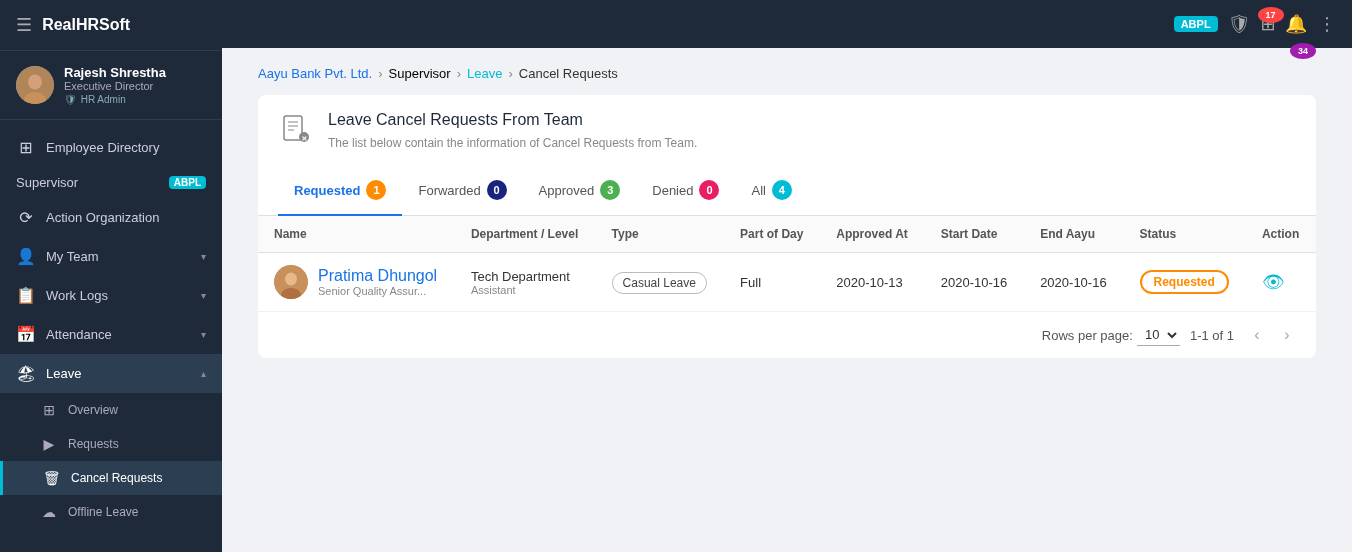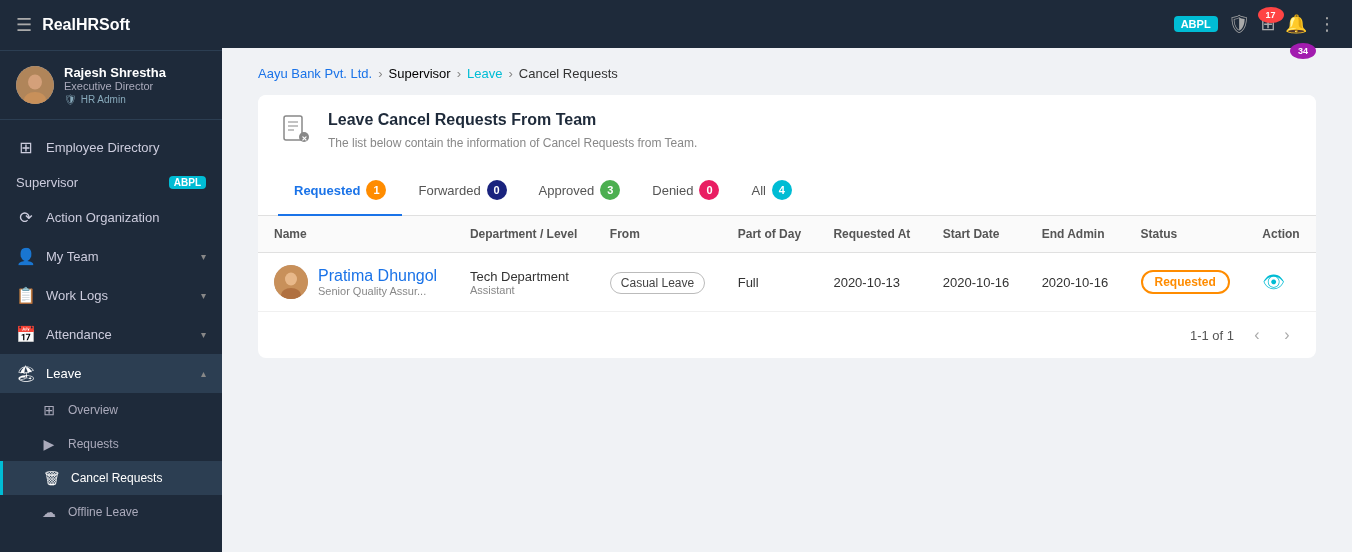--- a/index.html
+++ b/index.html
@@ -132,21 +132,21 @@
       border-bottom: none;
     }
     .page-header-inner {
       display: flex; align-items: flex-start; gap: 14px;
     }
     .page-header-icon {
       width: 36px; height: 36px; color: #888;
       display: flex; align-items: center; justify-content: center;
       flex-shrink: 0; font-size: 24px;
     }
-    .page-header-text h2 { font-size: 16px; font-weight: 700; color: #1e2a3a; margin-bottom: 4px; }
+    .page-header-text h2 { font-size: 16px; font-weight: 400; color: #1e2a3a; margin-bottom: 4px; }
     .page-header-text p { font-size: 12px; color: #888; margin-top: 7px; }
 
     
     .table-card {
       background: #fff;
       border-radius: 8px;
       overflow: hidden;
     }
 
     
@@ -383,25 +383,25 @@
           <span>All</span>
           <span class="tab-count teal">4</span>
         </div>
       </div>
 
       <table class="data-table">
         <thead>
           <tr>
             <th>Name</th>
             <th>Department / Level</th>
-            <th>From</th>
+            <th>Type</th>
             <th>Part of Day</th>
-            <th>Requested At</th>
+            <th>Approved At</th>
             <th>Start Date</th>
-            <th>End Admin</th>
+            <th>End Aayu</th>
             <th>Status</th>
             <th>Action</th>
           </tr>
         </thead>
         <tbody>
           <tr>
             <td>
               <div class="person-cell">
                 <div class="person-avatar">
                   <svg viewBox="0 0 34 34" xmlns="http://www.w3.org/2000/svg">
@@ -431,20 +431,28 @@
               <span class="status-badge">Requested</span>
             </td>
             <td>
               <span class="action-icon">👁</span>
             </td>
           </tr>
         </tbody>
       </table>
 
       <div class="pagination-row">
+        <div class="rows-select">
+          <span>Rows per page:</span>
+          <select class="select-box">
+            <option>10</option>
+            <option>20</option>
+            <option>50</option>
+          </select>
+        </div>
         <span class="page-info">1-1 of 1</span>
         <div class="page-nav">
           <button class="page-btn">‹</button>
           <button class="page-btn">›</button>
         </div>
       </div>
     </div>
   </div>
 </div>
 

